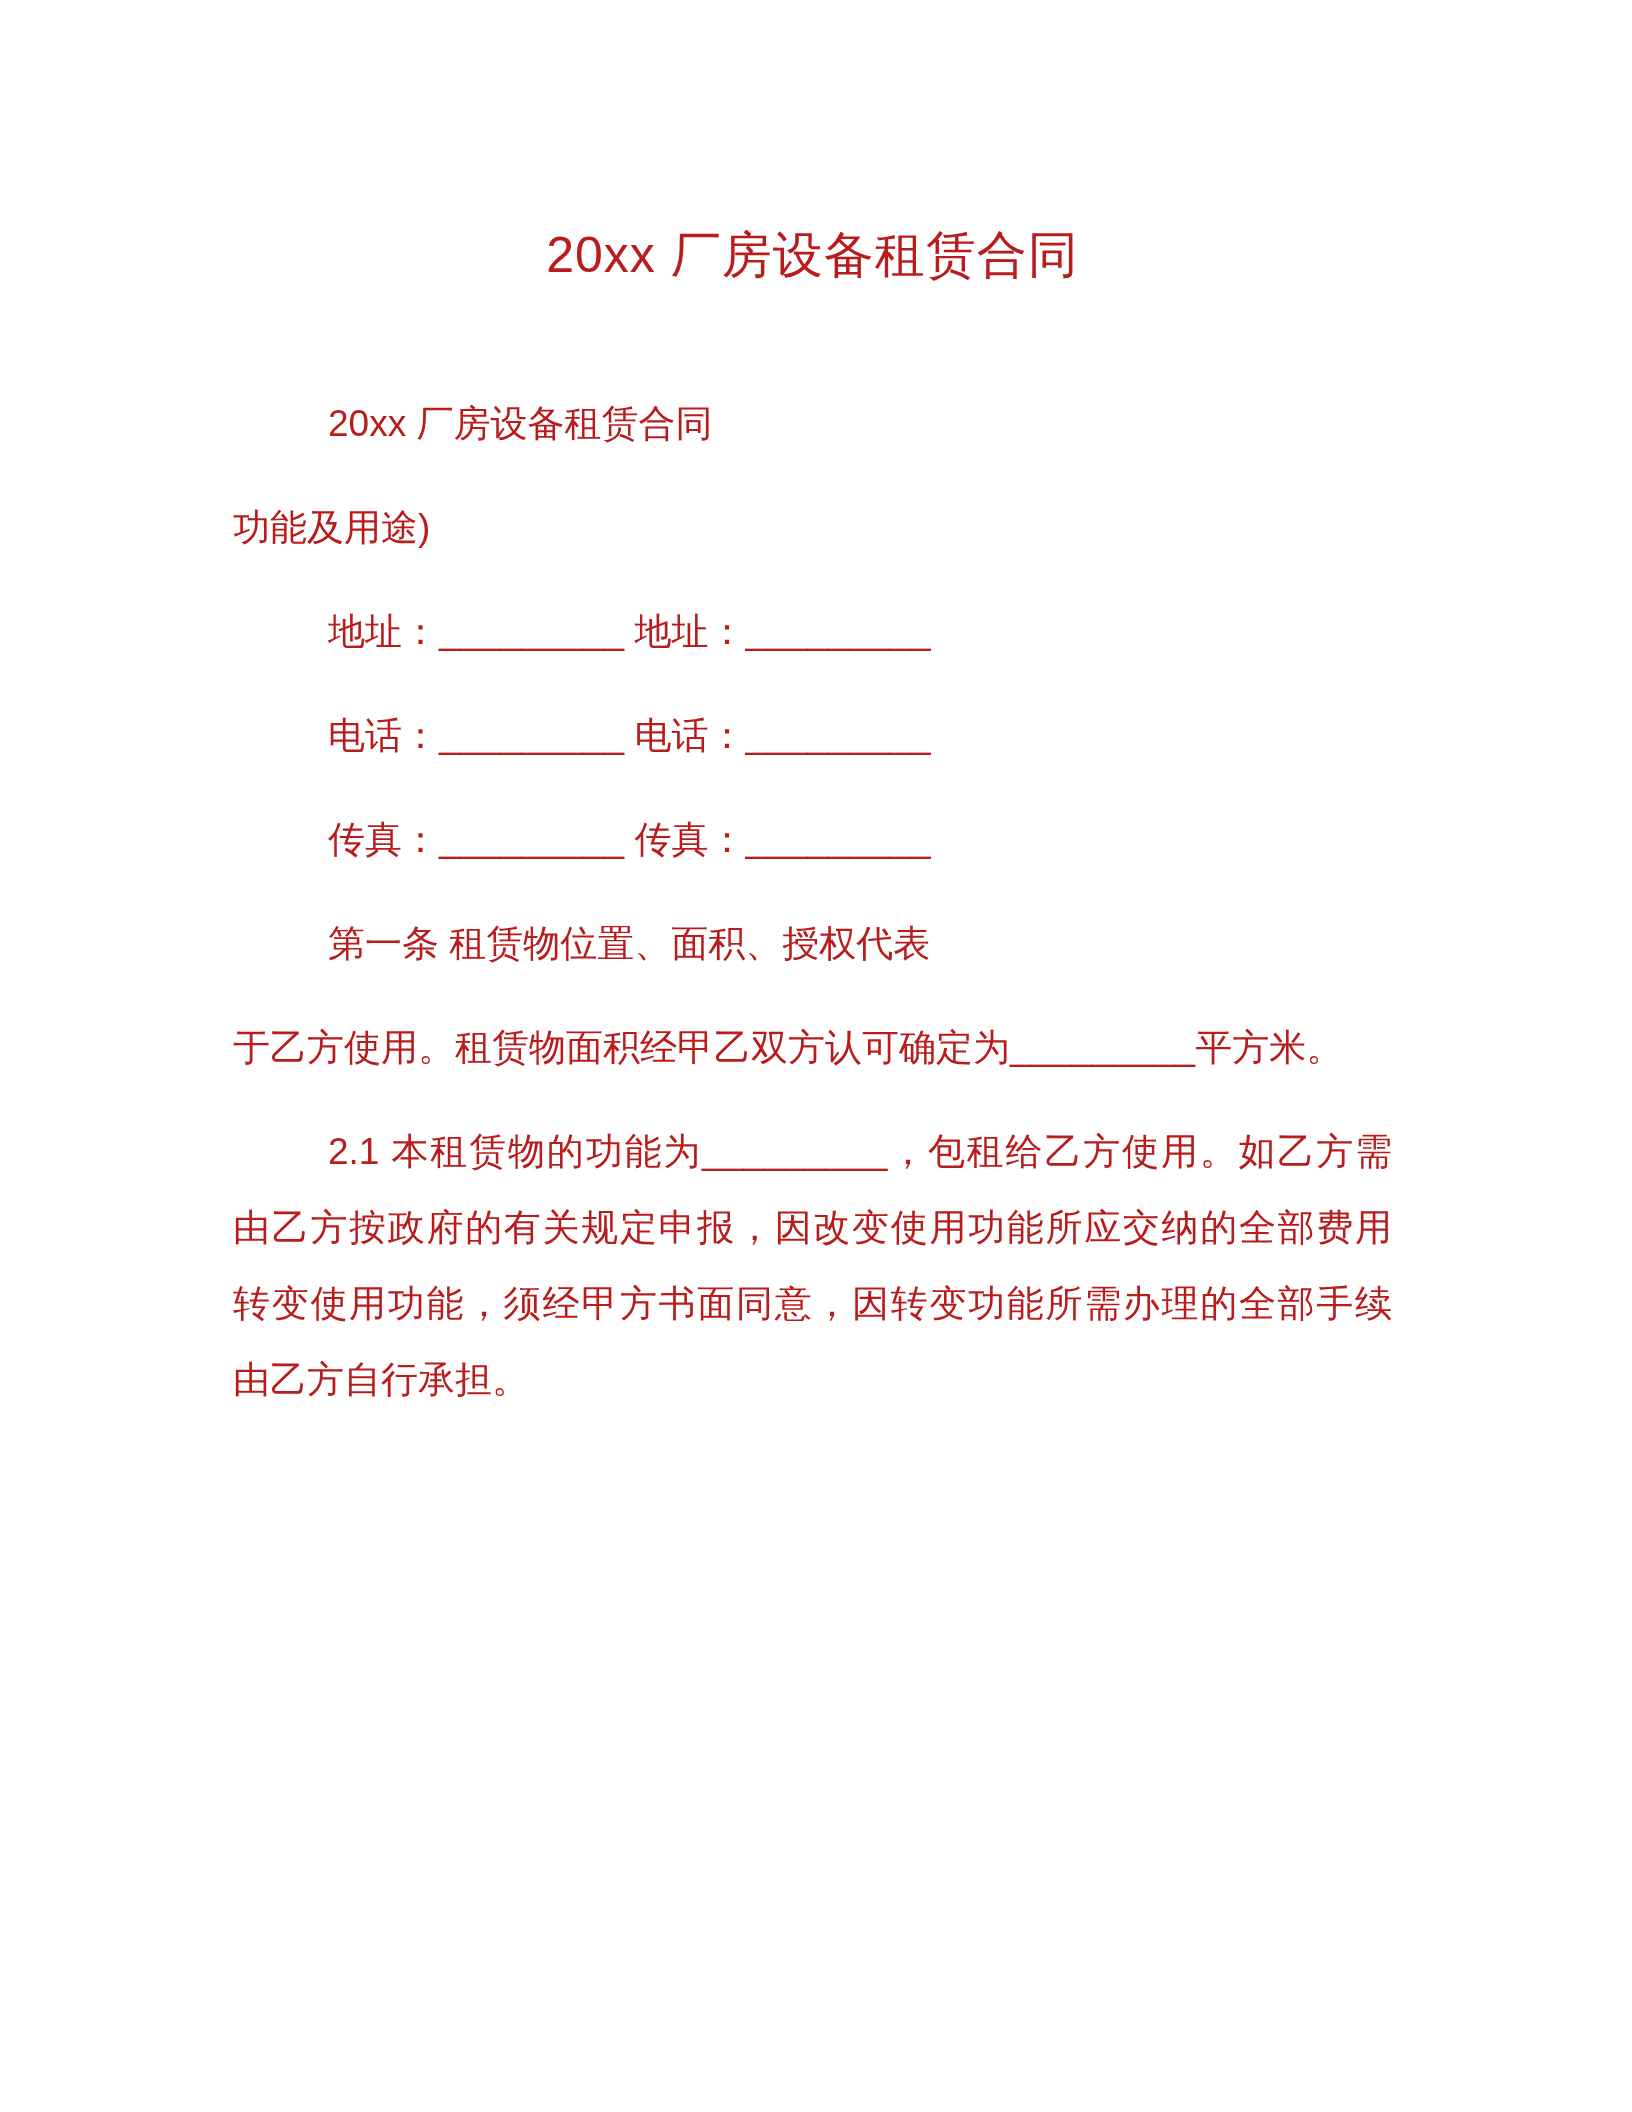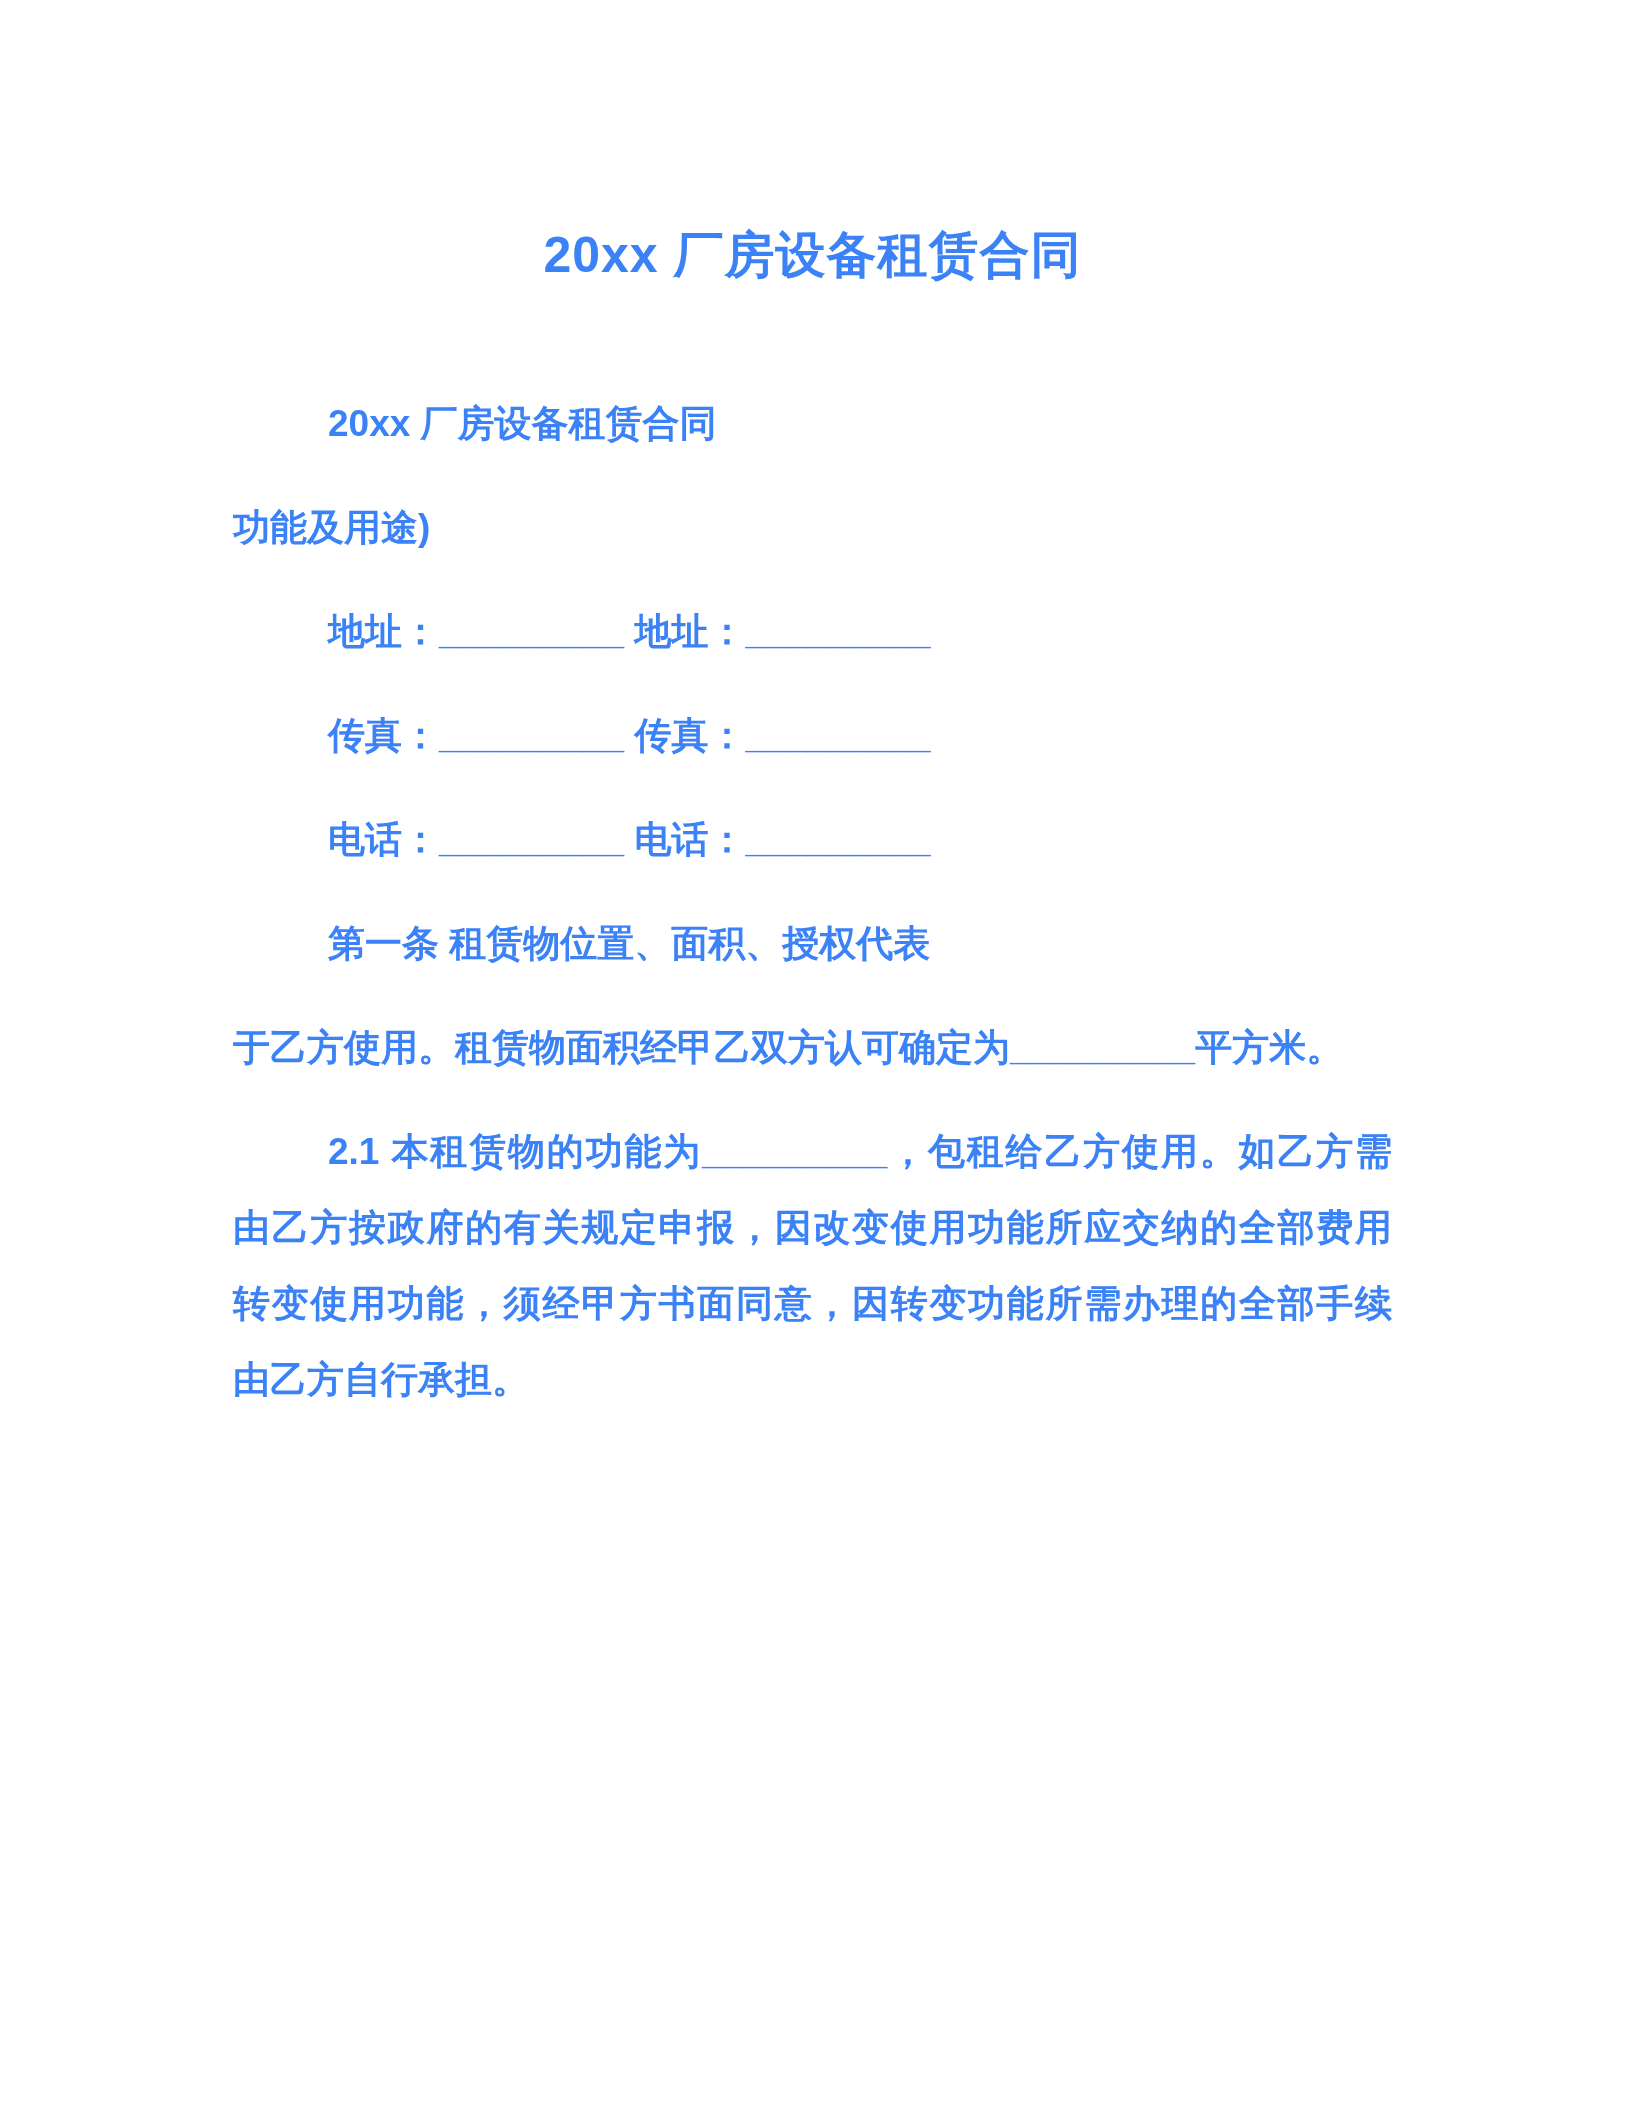--- a/index.html
+++ b/index.html
@@ -9,22 +9,22 @@
   }
   .page {
     position: relative;
     width: 1632px;
     height: 2112px;
     background: #ffffff;
     box-sizing: border-box;
     padding: 217px 240px 11px 233px;
     overflow: hidden;
     font-family: "Liberation Sans", sans-serif;
-    font-weight: 700;
-    color: #3b82f6;
+    font-weight: 400;
+    color: #b91c1c;
   }
   .doc-title {
     font-size: 50px;
     line-height: 76px;
     text-align: center;
     margin: 0 0 93px 0;
     letter-spacing: 1px;
   }
   .para {
     font-size: 37px;
@@ -52,24 +52,24 @@
       <div class="para">
         <div class="line indent">20xx 厂房设备租赁合同</div>
       </div>
       <div class="para">
         <div class="line">功能及用途)</div>
       </div>
       <div class="para">
         <div class="line indent">地址：_________ 地址：_________</div>
       </div>
       <div class="para">
-        <div class="line indent">传真：_________ 传真：_________</div>
+        <div class="line indent">电话：_________ 电话：_________</div>
       </div>
       <div class="para">
-        <div class="line indent">电话：_________ 电话：_________</div>
+        <div class="line indent">传真：_________ 传真：_________</div>
       </div>
       <div class="para">
         <div class="line indent">第一条 租赁物位置、面积、授权代表</div>
       </div>
       <div class="para">
         <div class="line">于乙方使用。租赁物面积经甲乙双方认可确定为_________平方米。</div>
       </div>
       <div class="para">
         <div class="line indent justify">2.1 本租赁物的功能为_________，包租给乙方使用。如乙方需</div>
         <div class="line justify">由乙方按政府的有关规定申报，因改变使用功能所应交纳的全部费用</div>

